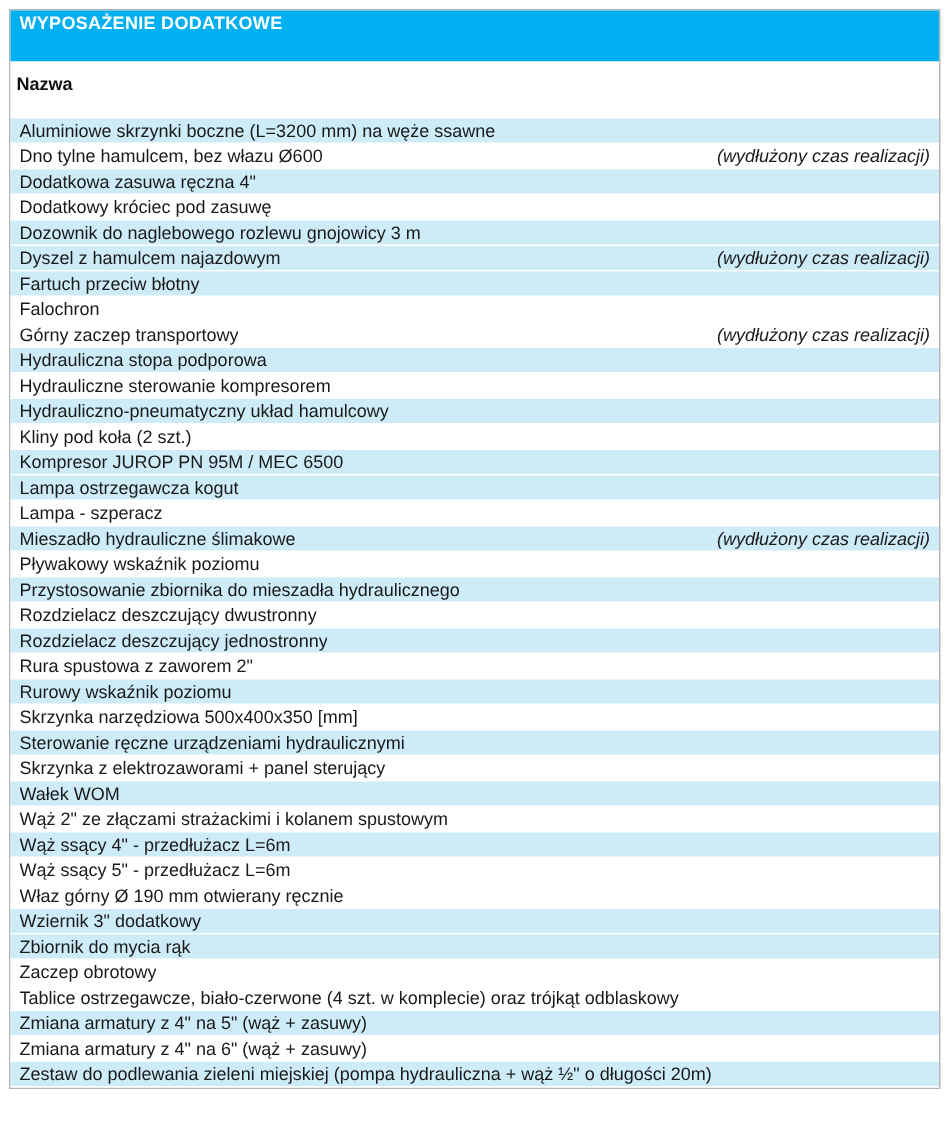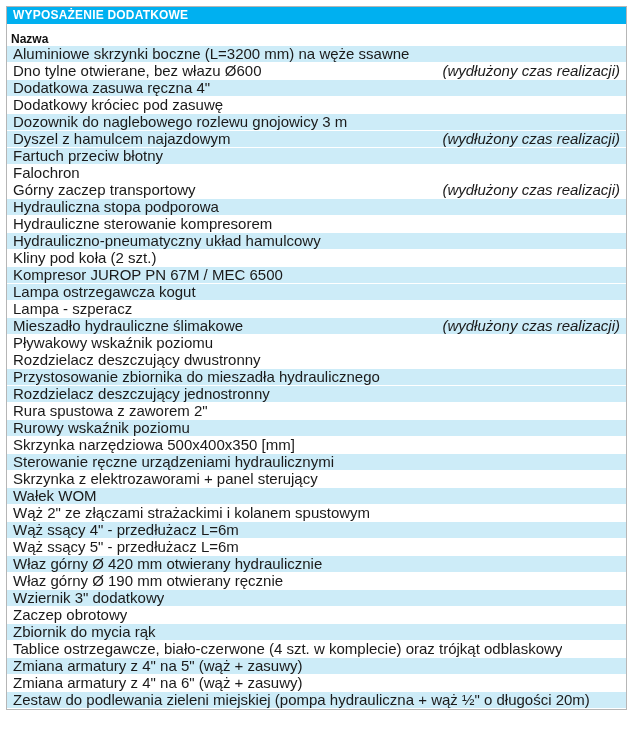--- a/index.html
+++ b/index.html
@@ -15,46 +15,46 @@
     color: #1a1a1a;
     --header-bg: #00b0f0;
     --stripe-bg: #cdecf8;
   }
   .page {
     margin: 6px 6px 0 6px;
     border: 1px solid #b6b6b6;
     background: #ffffff;
   }
   .title-bar {
-    height: 17px;
+    height: 34px;
     line-height: 17px;
     background: var(--header-bg);
     color: #ffffff;
     font-weight: bold;
     font-size: 12px;
     padding: 0 6px;
     letter-spacing: 0.2px;
     white-space: nowrap;
     overflow: hidden;
   }
   .col-header {
     font-weight: bold;
     font-size: 12px;
     color: #111111;
-    padding: 8px 4px 0 4px;
+    padding: 8px 4px 16px 4px;
     background: #ffffff;
   }
   .rows {
     width: 100%;
   }
   .row {
     box-sizing: border-box;
     height: 17px;
     line-height: 16px;
-    font-size: 15px;
+    font-size: 12px;
     padding: 0 6px;
     display: flex;
     justify-content: space-between;
     align-items: center;
     background: #ffffff;
     border-bottom: 1px solid #ffffff;
     white-space: nowrap;
     overflow: hidden;
   }
   .row.striped {
@@ -78,21 +78,21 @@
     <span>WYPOSAŻENIE DODATKOWE</span>
   </div>
   <div class="col-header">
     <span>Nazwa</span>
   </div>
   <div class="rows" id="rows">
       <div class="row striped">
         <span class="item-name">Aluminiowe skrzynki boczne (L=3200 mm) na węże ssawne</span>
       </div>
       <div class="row">
-        <span class="item-name">Dno tylne otwierane, bez włazu Ø600</span>
+        <span class="item-name">Dno tylne hamulcem, bez włazu Ø600</span>
         <span class="item-note">(wydłużony czas realizacji)</span>
       </div>
       <div class="row striped">
         <span class="item-name">Dodatkowa zasuwa ręczna 4"</span>
       </div>
       <div class="row">
         <span class="item-name">Dodatkowy króciec pod zasuwę</span>
       </div>
       <div class="row striped">
         <span class="item-name">Dozownik do naglebowego rozlewu gnojowicy 3 m</span>
@@ -117,42 +117,42 @@
       <div class="row">
         <span class="item-name">Hydrauliczne sterowanie kompresorem</span>
       </div>
       <div class="row striped">
         <span class="item-name">Hydrauliczno-pneumatyczny układ hamulcowy</span>
       </div>
       <div class="row">
         <span class="item-name">Kliny pod koła (2 szt.)</span>
       </div>
       <div class="row striped">
-        <span class="item-name">Kompresor JUROP PN 67M / MEC 6500</span>
+        <span class="item-name">Kompresor JUROP PN 95M / MEC 6500</span>
       </div>
       <div class="row striped">
         <span class="item-name">Lampa ostrzegawcza kogut</span>
       </div>
       <div class="row">
         <span class="item-name">Lampa - szperacz</span>
       </div>
       <div class="row striped">
         <span class="item-name">Mieszadło hydrauliczne ślimakowe</span>
         <span class="item-note">(wydłużony czas realizacji)</span>
       </div>
       <div class="row">
         <span class="item-name">Pływakowy wskaźnik poziomu</span>
       </div>
+      <div class="row striped">
+        <span class="item-name">Przystosowanie zbiornika do mieszadła hydraulicznego</span>
+      </div>
       <div class="row">
         <span class="item-name">Rozdzielacz deszczujący dwustronny</span>
       </div>
       <div class="row striped">
-        <span class="item-name">Przystosowanie zbiornika do mieszadła hydraulicznego</span>
-      </div>
-      <div class="row striped">
         <span class="item-name">Rozdzielacz deszczujący jednostronny</span>
       </div>
       <div class="row">
         <span class="item-name">Rura spustowa z zaworem 2"</span>
       </div>
       <div class="row striped">
         <span class="item-name">Rurowy wskaźnik poziomu</span>
       </div>
       <div class="row">
         <span class="item-name">Skrzynka narzędziowa 500x400x350 [mm]</span>
@@ -168,34 +168,31 @@
       </div>
       <div class="row">
         <span class="item-name">Wąż 2" ze złączami strażackimi i kolanem spustowym</span>
       </div>
       <div class="row striped">
         <span class="item-name">Wąż ssący 4" - przedłużacz L=6m</span>
       </div>
       <div class="row">
         <span class="item-name">Wąż ssący 5" - przedłużacz L=6m</span>
       </div>
-      <div class="row striped">
-        <span class="item-name">Właz górny Ø 420 mm otwierany hydraulicznie</span>
-      </div>
       <div class="row">
         <span class="item-name">Właz górny Ø 190 mm otwierany ręcznie</span>
       </div>
       <div class="row striped">
         <span class="item-name">Wziernik 3" dodatkowy</span>
       </div>
+      <div class="row striped">
+        <span class="item-name">Zbiornik do mycia rąk</span>
+      </div>
       <div class="row">
         <span class="item-name">Zaczep obrotowy</span>
-      </div>
-      <div class="row striped">
-        <span class="item-name">Zbiornik do mycia rąk</span>
       </div>
       <div class="row">
         <span class="item-name">Tablice ostrzegawcze, biało-czerwone (4 szt. w komplecie) oraz trójkąt odblaskowy</span>
       </div>
       <div class="row striped">
         <span class="item-name">Zmiana armatury z 4" na 5" (wąż + zasuwy)</span>
       </div>
       <div class="row">
         <span class="item-name">Zmiana armatury z 4" na 6" (wąż + zasuwy)</span>
       </div>

